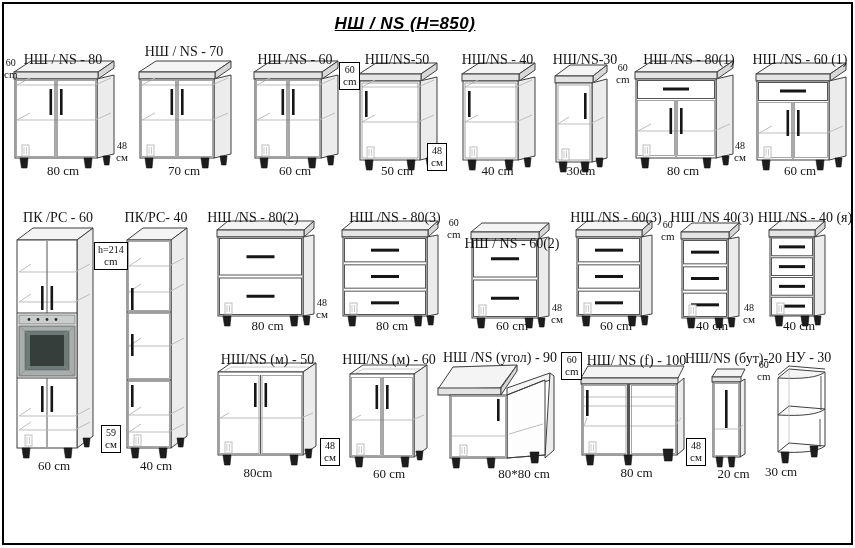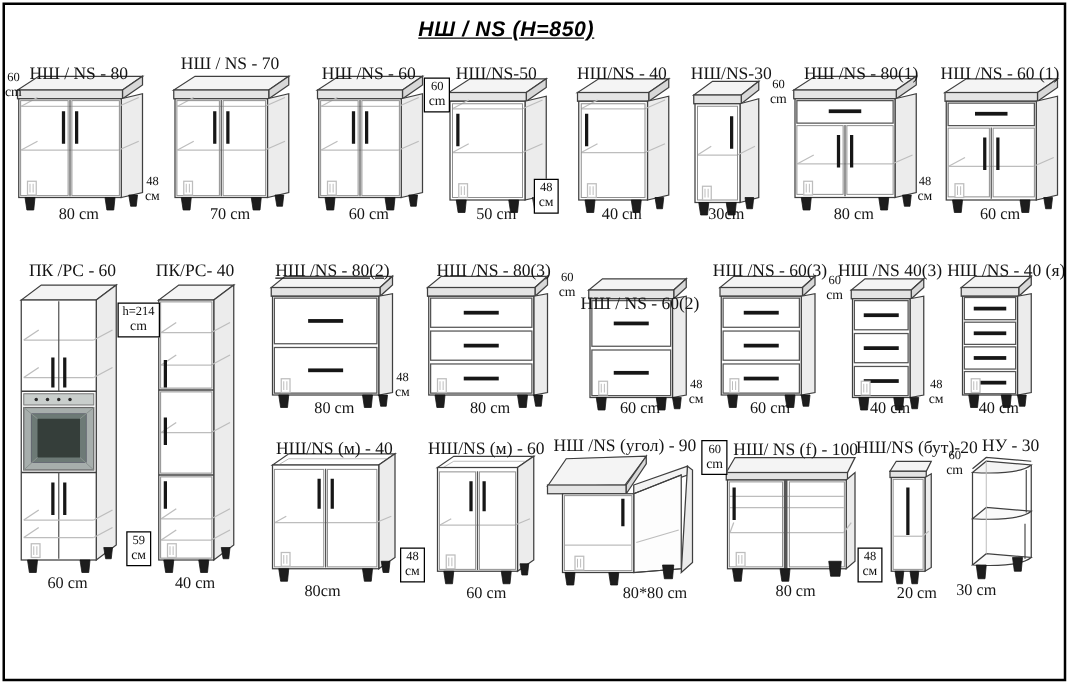--- a/index.html
+++ b/index.html
@@ -513,33 +513,33 @@
       <div class="cab-label" style="left: 585px; top: 52px;">НШ/NS-30</div>
       <div class="cab-size" style="left: 581px; top: 163px;">30cm</div>
       <div class="cab-label" style="left: 689px; top: 52px;">НШ /NS - 80(1)</div>
       <div class="cab-size" style="left: 683px; top: 163px;">80 cm</div>
       <div class="cab-label" style="left: 800px; top: 52px;">НШ /NS - 60 (1)</div>
       <div class="cab-size" style="left: 800px; top: 163px;">60 cm</div>
       <div class="cab-label" style="left: 58px; top: 210px;">ПК /РС - 60</div>
       <div class="cab-size" style="left: 54px; top: 458px;">60 cm</div>
       <div class="cab-label" style="left: 156px; top: 210px;">ПК/РС- 40</div>
       <div class="cab-size" style="left: 156px; top: 458px;">40 cm</div>
-      <div class="cab-label" style="left: 266px; top: 210px; text-decoration: underline;">НШ /NS - 80(2)</div>
+      <div class="cab-label" style="left: 253px; top: 210px;">НШ /NS - 80(2)</div>
       <div class="cab-size" style="left: 267.5px; top: 318px;">80 cm</div>
       <div class="cab-label" style="left: 395px; top: 210px;">НШ /NS - 80(3)</div>
       <div class="cab-size" style="left: 392px; top: 318px;">80 cm</div>
       <div class="cab-label" style="left: 512px; top: 210px; margin-top: 26px;">НШ / NS - 60(2)</div>
       <div class="cab-size" style="left: 512px; top: 318px;">60 cm</div>
       <div class="cab-label" style="left: 616px; top: 210px;">НШ /NS - 60(3)</div>
       <div class="cab-size" style="left: 616px; top: 318px;">60 cm</div>
       <div class="cab-label" style="left: 712px; top: 210px;">НШ /NS 40(3)</div>
       <div class="cab-size" style="left: 712px; top: 318px;">40 cm</div>
       <div class="cab-label" style="left: 805px; top: 210px;">НШ /NS - 40 (я)</div>
       <div class="cab-size" style="left: 799px; top: 318px;">40 cm</div>
-      <div class="cab-label" style="left: 267.5px; top: 352px;">НШ/NS (м) - 40</div>
+      <div class="cab-label" style="left: 267.5px; top: 352px;">НШ/NS (м) - 50</div>
       <div class="cab-size" style="left: 258px; top: 465px;">80cm</div>
       <div class="cab-label" style="left: 389px; top: 352px;">НШ/NS (м) - 60</div>
       <div class="cab-size" style="left: 389px; top: 466px;">60 cm</div>
       <div class="cab-label" style="left: 500px; top: 350px;">НШ /NS (угол) - 90</div>
       <div class="cab-size" style="left: 524px; top: 466px;">80*80 cm</div>
       <div class="cab-label" style="left: 636.5px; top: 353px;">НШ/ NS (f) - 100</div>
       <div class="cab-size" style="left: 636.5px; top: 465px;">80 cm</div>
       <div class="cab-label" style="left: 733.5px; top: 351px;">НШ/NS (бут)-20</div>
       <div class="cab-size" style="left: 733.5px; top: 466px;">20 cm</div>
       <div class="cab-label" style="left: 808.5px; top: 350px;">НУ - 30</div>

